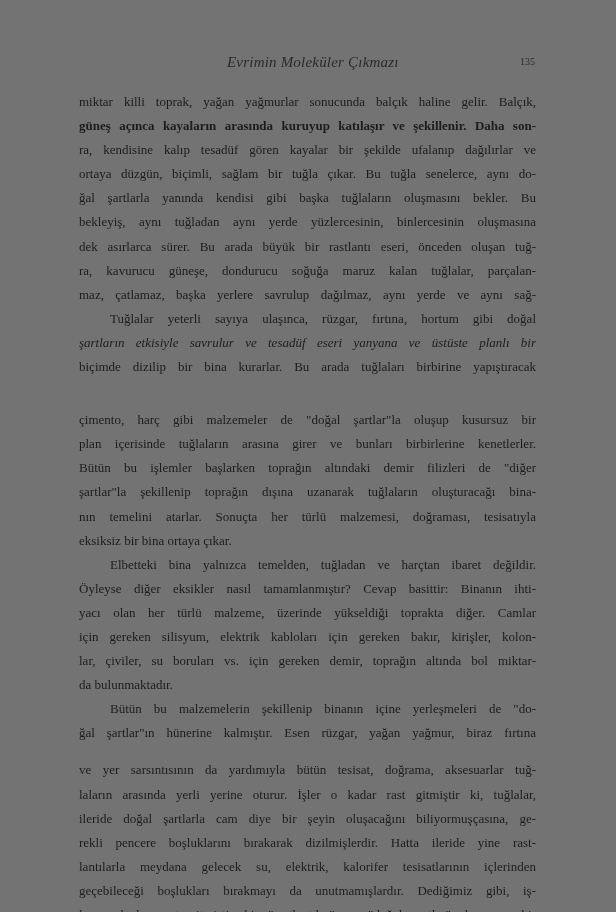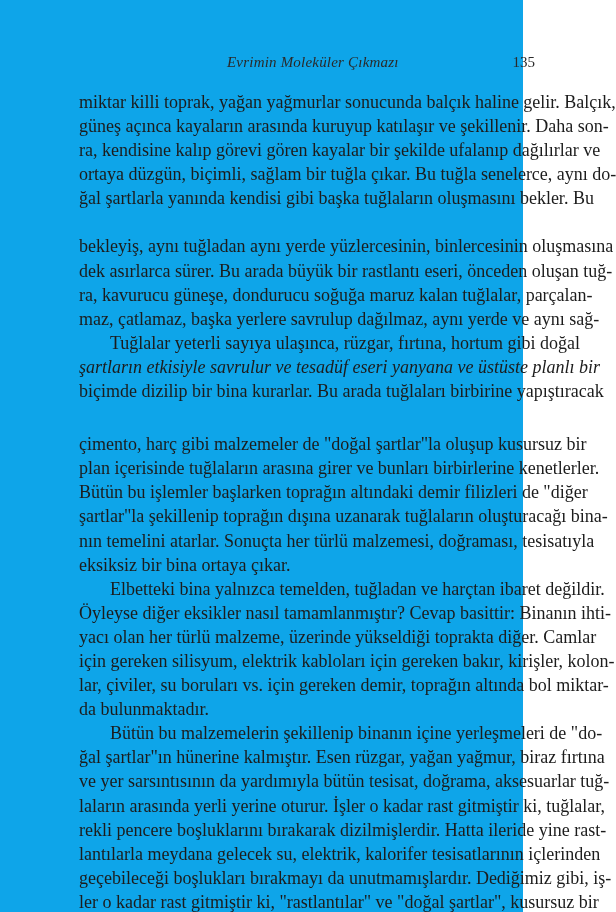--- a/index.html
+++ b/index.html
@@ -1,62 +1,62 @@
 <!DOCTYPE html>
 <html><head>
   <meta charset="utf-8">
   <style>
     html, body { margin: 0; padding: 0; background: #ffffff; }
     body { width: 616px; height: 912px; position: relative; overflow: hidden; }
     .page {
-      position: absolute; left: 0; top: 0; width: 523px; height: 912px;
-      background: #0ea5e9;
+      position: absolute; left: 0; top: 0; width: 616px; height: 912px;
+      background: #737373;
       color: #1c1c1c;
       font-family: "Liberation Serif", "DejaVu Serif", serif;
     }
     .running-head {
       position: absolute; top: 51px; left: 0; width: 616px; height: 22px;
     }
     .head-title {
       position: absolute; left: 227px; top: 0; width: 166px;
       font-style: italic; font-size: 15px; line-height: 22px;
       letter-spacing: 0.2px; white-space: nowrap; color: #2a2a2a;
     }
     .page-number {
       position: absolute; right: 81px; top: 0;
-      font-size: 15px; line-height: 22px; color: #2a2a2a;
+      font-size: 10px; line-height: 22px; color: #2a2a2a;
     }
     .body-text {
       position: absolute; left: 79px; top: 90px; width: 457px;
     }
     .line {
       display: block; height: 24.1px; line-height: 24.1px;
-      font-size: 18px; white-space: nowrap;
+      font-size: 13px; white-space: nowrap;
       text-align: justify; text-align-last: justify;
       overflow: visible;
     }
     .line.indent { padding-left: 31px; }
     .line.last { text-align-last: left; }
   </style>
 </head>
 <body>
 
 <div class="page">
   <div class="running-head">
     <span class="head-title">Evrimin Moleküler Çıkmazı</span>
     <span class="page-number">135</span>
   </div>
   <div class="body-text" id="body-text">
       <div class="paragraph">
         <span class="line" style="display: block;">miktar killi toprak, yağan yağmurlar sonucunda balçık haline gelir. Balçık,</span>
-        <span class="line" style="display: block;">güneş açınca kayaların arasında kuruyup katılaşır ve şekillenir. Daha son-</span>
-        <span class="line" style="display: block;">ra, kendisine kalıp görevi gören kayalar bir şekilde ufalanıp dağılırlar ve</span>
+        <span class="line" style="display: block; font-weight: bold;">güneş açınca kayaların arasında kuruyup katılaşır ve şekillenir. Daha son-</span>
+        <span class="line" style="display: block;">ra, kendisine kalıp tesadüf gören kayalar bir şekilde ufalanıp dağılırlar ve</span>
         <span class="line" style="display: block;">ortaya düzgün, biçimli, sağlam bir tuğla çıkar. Bu tuğla senelerce, aynı do-</span>
         <span class="line" style="display: block;">ğal şartlarla yanında kendisi gibi başka tuğlaların oluşmasını bekler. Bu</span>
-        <span class="line" style="display: block; margin-top: 24px;">bekleyiş, aynı tuğladan aynı yerde yüzlercesinin, binlercesinin oluşmasına</span>
+        <span class="line" style="display: block;">bekleyiş, aynı tuğladan aynı yerde yüzlercesinin, binlercesinin oluşmasına</span>
         <span class="line" style="display: block;">dek asırlarca sürer. Bu arada büyük bir rastlantı eseri, önceden oluşan tuğ-</span>
         <span class="line" style="display: block;">ra, kavurucu güneşe, dondurucu soğuğa maruz kalan tuğlalar, parçalan-</span>
         <span class="line" style="display: block;">maz, çatlamaz, başka yerlere savrulup dağılmaz, aynı yerde ve aynı sağ-</span>
       </div>
       <div class="paragraph">
         <span class="line indent" style="display: block;">Tuğlalar yeterli sayıya ulaşınca, rüzgar, fırtına, hortum gibi doğal</span>
         <span class="line" style="display: block; font-style: italic;">şartların etkisiyle savrulur ve tesadüf eseri yanyana ve üstüste planlı bir</span>
         <span class="line" style="display: block;">biçimde dizilip bir bina kurarlar. Bu arada tuğlaları birbirine yapıştıracak</span>
         <span class="line" style="display: block; margin-top: 29px;">çimento, harç gibi malzemeler de "doğal şartlar"la oluşup kusursuz bir</span>
         <span class="line" style="display: block;">plan içerisinde tuğlaların arasına girer ve bunları birbirlerine kenetlerler.</span>
@@ -69,21 +69,22 @@
         <span class="line indent" style="display: block;">Elbetteki bina yalnızca temelden, tuğladan ve harçtan ibaret değildir.</span>
         <span class="line" style="display: block;">Öyleyse diğer eksikler nasıl tamamlanmıştır? Cevap basittir: Binanın ihti-</span>
         <span class="line" style="display: block;">yacı olan her türlü malzeme, üzerinde yükseldiği toprakta diğer. Camlar</span>
         <span class="line" style="display: block;">için gereken silisyum, elektrik kabloları için gereken bakır, kirişler, kolon-</span>
         <span class="line" style="display: block;">lar, çiviler, su boruları vs. için gereken demir, toprağın altında bol miktar-</span>
         <span class="line last" style="display: block;">da bulunmaktadır.</span>
       </div>
       <div class="paragraph">
         <span class="line indent" style="display: block;">Bütün bu malzemelerin şekillenip binanın içine yerleşmeleri de "do-</span>
         <span class="line" style="display: block;">ğal şartlar"ın hünerine kalmıştır. Esen rüzgar, yağan yağmur, biraz fırtına</span>
-        <span class="line" style="display: block;">ve yer sarsıntısının da yardımıyla bütün tesisat, doğrama, aksesuarlar tuğ-</span>
+        <span class="line" style="display: block; margin-top: 13px;">ve yer sarsıntısının da yardımıyla bütün tesisat, doğrama, aksesuarlar tuğ-</span>
         <span class="line" style="display: block;">laların arasında yerli yerine oturur. İşler o kadar rast gitmiştir ki, tuğlalar,</span>
+        <span class="line" style="display: block;">ileride doğal şartlarla cam diye bir şeyin oluşacağını biliyormuşçasına, ge-</span>
         <span class="line" style="display: block;">rekli pencere boşluklarını bırakarak dizilmişlerdir. Hatta ileride yine rast-</span>
         <span class="line" style="display: block;">lantılarla meydana gelecek su, elektrik, kalorifer tesisatlarının içlerinden</span>
         <span class="line" style="display: block;">geçebileceği boşlukları bırakmayı da unutmamışlardır. Dediğimiz gibi, iş-</span>
         <span class="line" style="display: block;">ler o kadar rast gitmiştir ki, "rastlantılar" ve "doğal şartlar", kusursuz bir</span>
       </div>
     </div>
 </div>
 
 </body></html>

